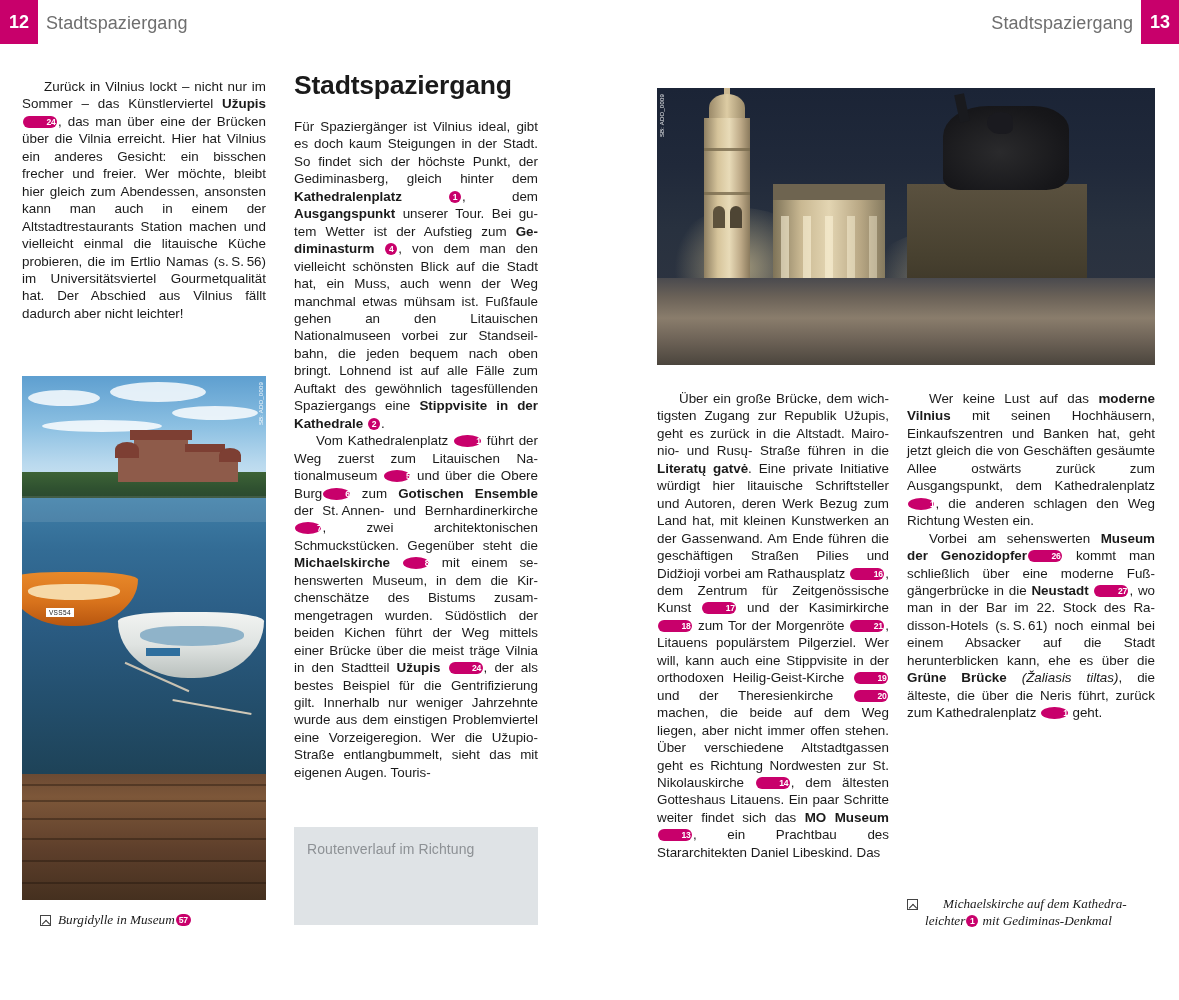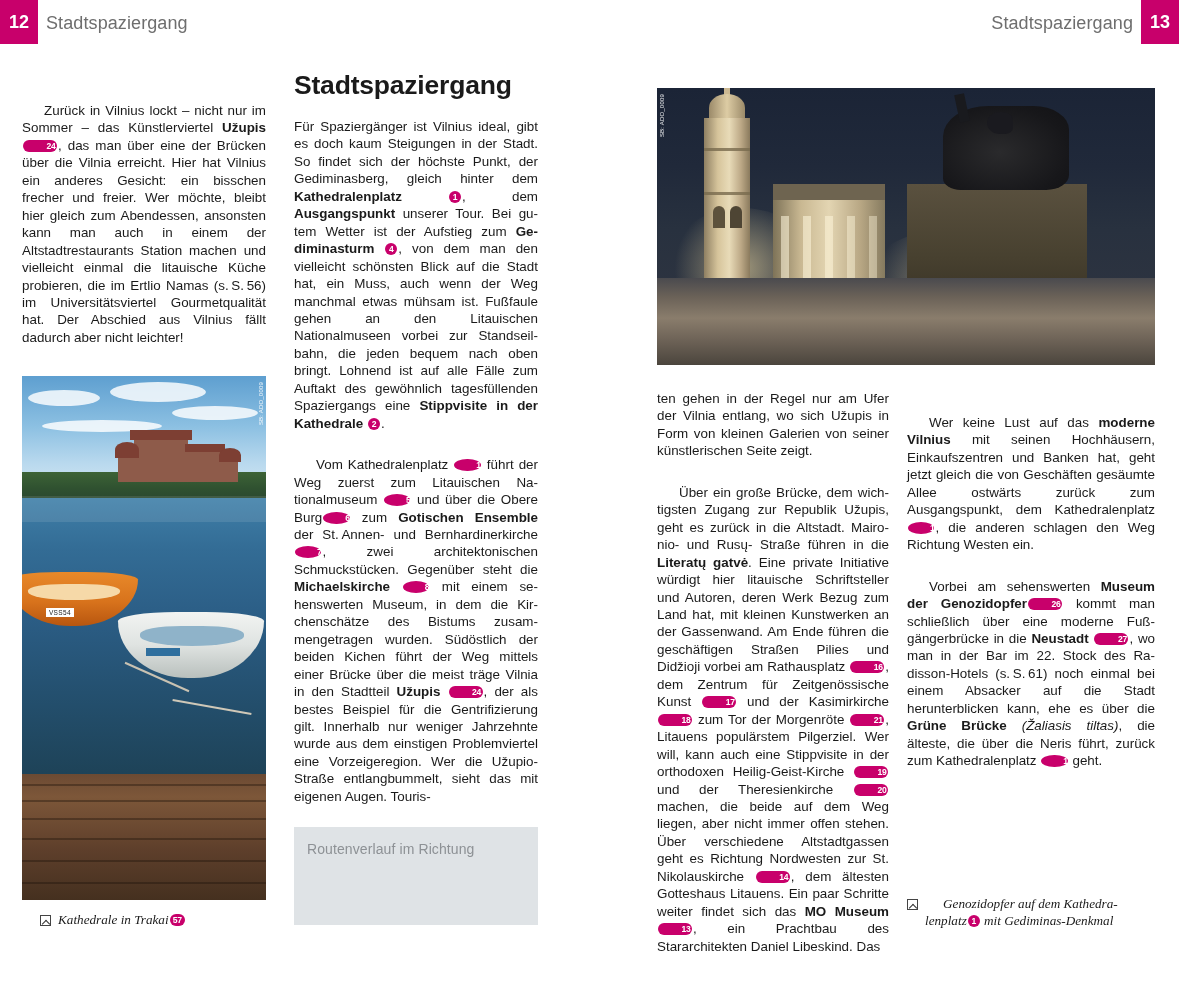--- a/index.html
+++ b/index.html
@@ -59,21 +59,20 @@
     color: #1a1a1a;
     text-align: justify;
     text-justify: inter-word;
     hyphens: manual;
   }
   .col p {
     margin: 0;
   }
   .col p.indent {
     text-indent: 22px;
-    margin-top: 24px;
   }
 
   #col1 { left: 22px;  top: 78px;  width: 244px; }
   #col2 { left: 294px; top: 118px; width: 244px; }
   #col3 { left: 657px; top: 390px; width: 232px; }
   #col4 { left: 907px; top: 390px; width: 248px; }
 
   h1.section-title {
     position: absolute;
     left: 294px;
@@ -312,21 +311,20 @@
 <div class="col" id="col2">
   <p>Für Spaziergänger ist Vilnius ide­al, gibt es doch kaum Steigungen in der Stadt. So findet sich der höchs­te Punkt, der Gediminasberg, gleich hinter dem <b>Kathedralenplatz</b> <span class="marker">1</span>, dem <b>Ausgangspunkt</b> unserer Tour. Bei gu­tem Wetter ist der Aufstieg zum <b>Ge­diminasturm</b> <span class="marker">4</span>, von dem man den vielleicht schönsten Blick auf die Stadt hat, ein Muss, auch wenn der Weg manchmal etwas mühsam ist. Fußfaule gehen an den Litauischen Nationalmuseen vorbei zur Standseil­bahn, die jeden bequem nach oben bringt. Lohnend ist auf alle Fälle zum Auftakt des gewöhnlich tagesfüllen­den Spaziergangs eine <b>Stippvisite in der Kathedrale</b> <span class="marker">2</span>.</p>
   <p class="indent">Vom Kathedralenplatz <span class="marker">1</span> führt der Weg zuerst zum Litauischen Na­tionalmuseum <span class="marker">5</span> und über die Obe­re Burg<span class="marker">6</span> zum <b>Gotischen Ensemb­le</b> der St. Annen- und Bernhardiner­kirche <span class="marker">7</span>, zwei architektonischen Schmuckstücken. Gegenüber steht die <b>Michaelskirche</b> <span class="marker">8</span> mit einem se­henswerten Museum, in dem die Kir­chenschätze des Bistums zusam­mengetragen wurden. Südöstlich der beiden Kichen führt der Weg mittels einer Brücke über die meist träge Vil­nia in den Stadtteil <b>Užupis</b> <span class="marker wide">24</span>, der als bestes Beispiel für die Gentrifizierung gilt. Innerhalb nur weniger Jahrzehn­te wurde aus dem einstigen Prob­lemviertel eine Vorzeigeregion. Wer die Užupio-Straße entlangbummelt, sieht das mit eigenen Augen. Touris-</p>
 </div>
 
 <div id="infobox">
   <p class="ib-title">Routenverlauf im Richtung</p>
 </div>
 
 <div class="col" id="col3">
-  <p>ten gehen in der Regel nur am Ufer der Vilnia entlang, wo sich Užupis in Form von kleinen Galerien von seiner künstlerischen Seite zeigt.</p>
   <p class="indent">Über ein große Brücke, dem wich­tigsten Zugang zur Republik Užupis, geht es zurück in die Altstadt. Mairo­nio- und Rusų- Straße führen in die <b>Literatų gatvė</b>. Eine private Initiati­ve würdigt hier litauische Schriftstel­ler und Autoren, deren Werk Bezug zum Land hat, mit kleinen Kunstwer­ken an der Gassenwand. Am Ende führen die geschäftigen Straßen Pi­lies und Didžioji vorbei am Rathaus­platz <span class="marker wide">16</span>, dem Zentrum für Zeitgenös­sische Kunst <span class="marker wide">17</span> und der Kasimirkir­che <span class="marker wide">18</span> zum Tor der Morgenröte <span class="marker wide">21</span>, Litauens populärstem Pilgerziel. Wer will, kann auch eine Stippvisite in der orthodoxen Heilig-Geist-Kirche <span class="marker wide">19</span> und der Theresienkirche <span class="marker wide">20</span> machen, die beide auf dem Weg liegen, aber nicht immer offen stehen. Über verschiede­ne Altstadtgassen geht es Richtung Nordwesten zur St. Nikolauskirche <span class="marker wide">14</span>, dem ältesten Gotteshaus Litauens. Ein paar Schritte weiter findet sich das <b>MO Museum</b> <span class="marker wide">13</span>, ein Prachtbau des Stararchitekten Daniel Libeskind. Das</p>
 </div>
 
 <div class="col" id="col4">
   <p class="indent">Wer keine Lust auf das <b>moder­ne Vilnius</b> mit seinen Hochhäusern, Einkaufszentren und Banken hat, geht jetzt gleich die von Geschäften gesäumte Allee ostwärts zurück zum Ausgangspunkt, dem Kathedralen­platz <span class="marker">1</span>, die anderen schlagen den Weg Richtung Westen ein.</p>
   <p class="indent">Vorbei am sehenswerten <b>Muse­um der Genozidopfer</b><span class="marker wide">26</span> kommt man schließlich über eine moderne Fuß­gängerbrücke in die <b>Neustadt</b> <span class="marker wide">27</span>, wo man in der Bar im 22. Stock des Ra­disson-Hotels (s. S. 61) noch ein­mal bei einem Absacker auf die Stadt herunterblicken kann, ehe es über die <b>Grüne Brücke</b> <i>(Žaliasis tiltas)</i>, die älteste, die über die Neris führt, zu­rück zum Kathedralenplatz <span class="marker">1</span> geht.</p>
 </div>
 
 <div class="photo" id="photo-trakai">
   <div class="tk-sky"></div>
@@ -365,21 +363,21 @@
   <div style="position:absolute;left:24px;top:232px;width:28px;height:9px;background:#ffffff;color:#1a1a1a;font-size:6.5px;line-height:9px;text-align:center;letter-spacing:0.4px;">VSS54</div>
 
   <div style="position:absolute;left:100px;top:300px;width:70px;height:2px;background:#c9c2b2;transform:rotate(24deg);"></div>
   <div style="position:absolute;left:150px;top:330px;width:80px;height:2px;background:#cfc8b8;transform:rotate(10deg);"></div>
 
   <div class="credit" style="right:2px; top:6px;">SB: ADO_0009</div>
 </div>
 
 <div class="cap-arrow" id="arrow-trakai"></div>
 <div class="caption" id="cap-trakai">
-  <span class="caption-body"><span>Kathedrale in Trakai</span><span class="marker wide" style="font-style:normal;font-family:'Liberation Sans',sans-serif;">57</span></span>
+  <span class="caption-body"><span>Burgidylle in Museum</span><span class="marker wide" style="font-style:normal;font-family:'Liberation Sans',sans-serif;">57</span></span>
 </div>
 
 <div class="photo" id="photo-kathedra">
   <div class="kp-sky"></div>
   <div class="kp-glow" style="left:10px;  top:120px; width:150px; height:120px;"></div>
   <div class="kp-glow" style="left:200px; top:140px; width:200px; height:130px;"></div>
 
   <div class="kp-tower-spire"></div>
   <div class="kp-tower-top"></div>
   <div class="kp-tower"></div>
@@ -413,15 +411,15 @@
   <div style="position:absolute;left:444px;top:236px;width:12px;height:12px;border:1.5px solid #14141c;border-radius:50%;"></div>
   <div style="position:absolute;left:462px;top:236px;width:12px;height:12px;border:1.5px solid #14141c;border-radius:50%;"></div>
 
   <div class="kp-ground"></div>
 
   <div class="credit" style="left:2px; top:6px;">SB: ADO_0009</div>
 </div>
 
 <div class="cap-arrow" id="arrow-kathedra"></div>
 <div class="caption" id="cap-kathedra">
-  <span class="caption-body"><span>Genozidopfer auf dem Kathedra-</span></span>
-  <span style="display:block;"><span>lenplatz</span><span class="marker" style="font-style:normal;font-family:'Liberation Sans',sans-serif;">1</span> <span>mit Gediminas-Denkmal</span></span>
+  <span class="caption-body"><span>Michaelskirche auf dem Kathedra-</span></span>
+  <span style="display:block;"><span>leichter</span><span class="marker" style="font-style:normal;font-family:'Liberation Sans',sans-serif;">1</span> <span>mit Gediminas-Denkmal</span></span>
 </div>
 
 </body></html>

